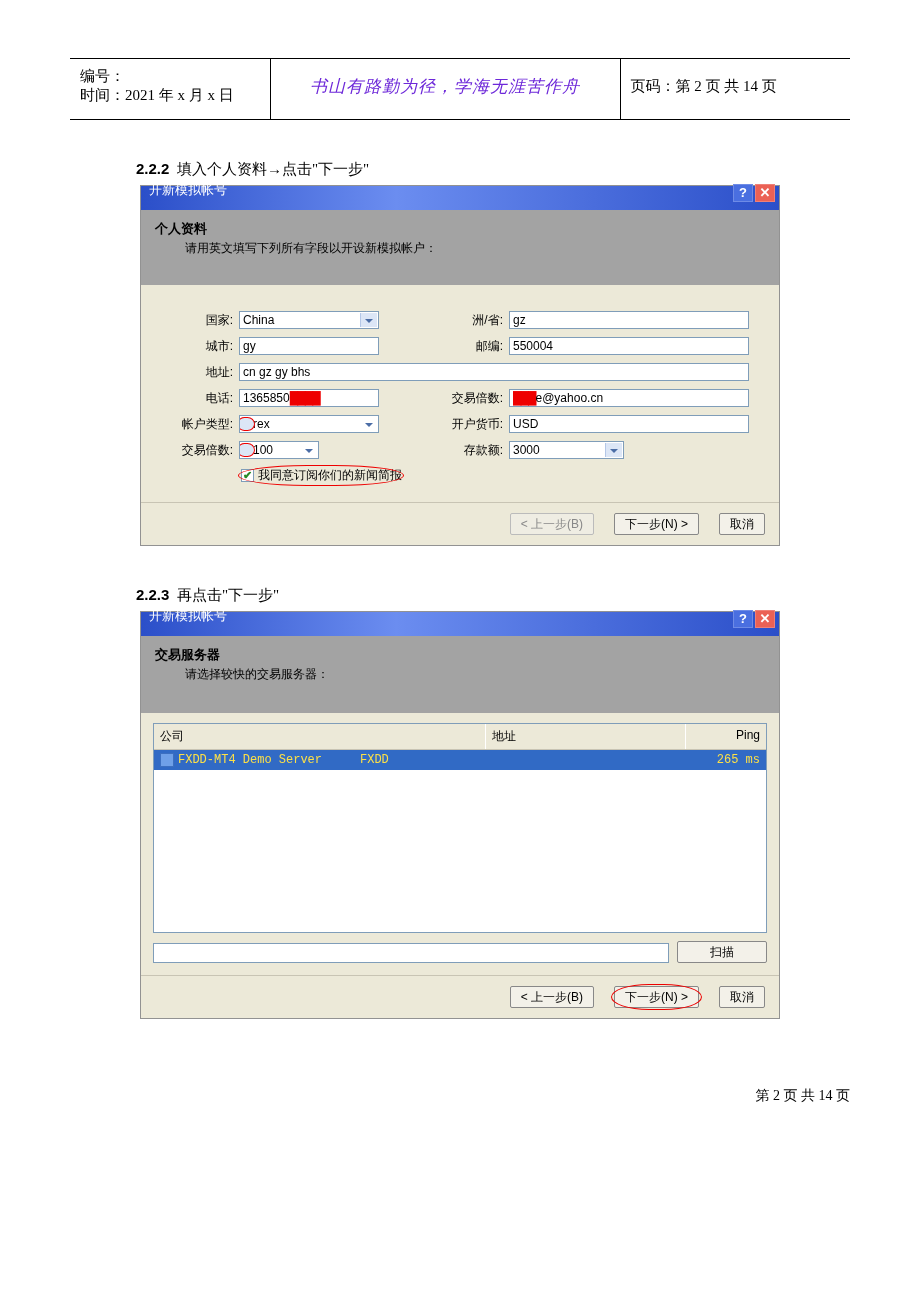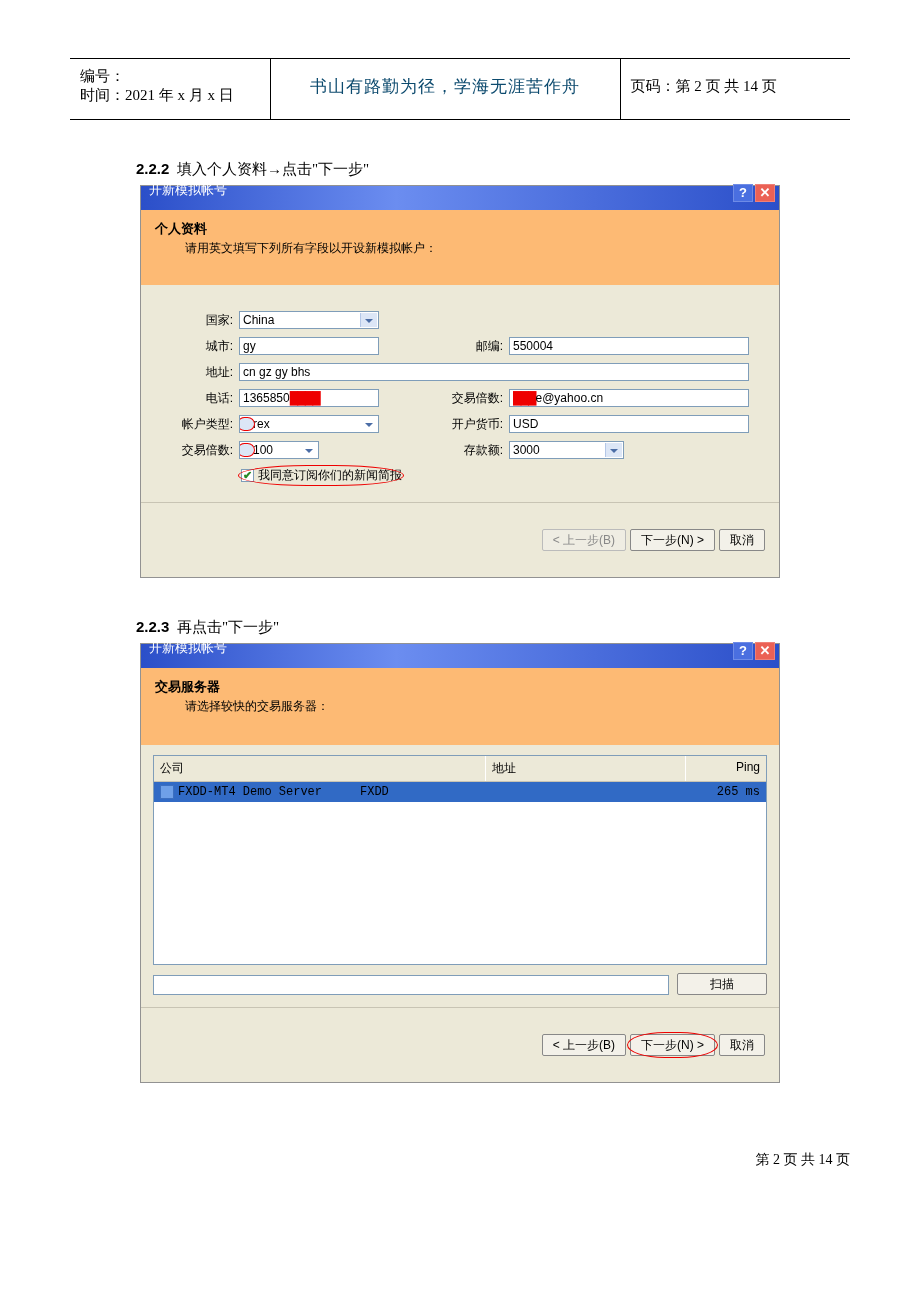--- a/index.html
+++ b/index.html
@@ -16,68 +16,68 @@
     border-collapse: collapse;
     width: 100%;
     margin-top: 58px;
     border-top: 1px solid #000;
     border-bottom: 1px solid #000;
     font-size: 15px;
   }
   .header-table td { padding: 8px 10px 14px 10px; vertical-align: top; }
   .header-table .c1 { width: 200px; border-right: 1px solid #000; }
   .header-table .c2 { width: 350px; text-align: center; border-right: 1px solid #000; vertical-align: middle; }
-  .header-table .c2 .motto { color: #0c4a6e; font-weight: 500; font-size: 17px; letter-spacing: 1px; }
+  .header-table .c2 .motto { color: #6d28d9; font-weight: 500; font-size: 17px; letter-spacing: 1px; font-style: italic; }
   .header-table .c3 { width: auto; vertical-align: middle; }
   .section-head { margin: 40px 0 6px 66px; font-size: 15px; }
   .section-head b { font-weight: bold; font-family: Arial, sans-serif; }
   
   .dlg-wrap { margin: 0 auto; width: 640px; border: 1px solid #929292; background:#ece9d8; font-family: "Tahoma","SimSun",Arial,sans-serif; font-size:12px;}
   .dlg-title {
     height: 24px; line-height: 24px; padding: 0 4px 8px 8px;
     background: linear-gradient(to right,#2b4fc9,#6b8df0 40%,#2b4fc9 100%);
     color:#fff; display:flex; align-items:flex-end; justify-content:space-between;
     font-size:13px;
   }
   .dlg-title .tbtns { display:flex; gap:2px; }
   .tb-btn { width:20px; height:18px; background:#eb6155; border:1px solid #fff3; color:#fff; display:flex;align-items:center;justify-content:center;font-weight:bold;font-family:Arial;font-size:13px; }
   .tb-help { background:#4a6fe0; }
-  .dlg-body { background:#fdba74; padding:10px 14px 20px 14px; }
+  .dlg-body { background:#a3a3a3; padding:10px 14px 20px 14px; }
   .sec-title { font-weight:bold; font-size:13px; margin-bottom:2px;}
   .sec-sub { margin:0 0 8px 30px; font-size:12px;}
   .form-area { background:#ece9d8; padding:26px 30px 18px 30px; }
   .form-row { display:flex; align-items:center; margin-bottom:8px; }
   .lbl { width:62px; text-align:right; margin-right:6px; font-size:12px;}
   .lbl2 { width:72px; text-align:right; margin-right:6px; font-size:12px;}
   .half { display:flex; align-items:center; }
   .half.left { width:260px; }
   .half.right { width:auto; flex:1; }
   .inp { height:18px; border:1px solid #7f9db9; background:#fff; font-size:12px; padding:0 3px; font-family:inherit; display:flex; align-items:center; overflow:hidden; white-space:nowrap;}
   .inp.full { flex:1; }
   .inp.combo { position:relative; padding-right:18px; }
   .inp.combo::after { content:""; position:absolute; right:1px; top:1px; width:16px; bottom:1px; background:#dce6f6; border-left:1px solid #b4c7e7;}
   .inp.combo::before { content:""; position:absolute; right:5px; top:7px; border-left:4px solid transparent; border-right:4px solid transparent; border-top:4px solid #4b6da6; z-index:2;}
   .red-smudge { color:#e00; font-weight:bold; letter-spacing:-1px; }
   .red-circle { position:relative; }
   .red-circle::after{ content:""; position:absolute; left:-3px; right:-2px; top:-2px; bottom:-2px; border:1.5px solid #e00; border-radius:50%/60%; pointer-events:none;}
   .chk-row { margin:8px 0 0 70px; display:flex; align-items:center;}
   .chk { width:13px; height:13px; border:1px solid #7f9db9; background:#fff; display:flex;align-items:center;justify-content:center; color:#2a8a2a; font-size:11px; font-weight:bold; margin-right:4px;}
-  .btn-bar { background:#ece9d8; border-top:1px solid #c8c4b4; padding:26px 14px; display:flex; justify-content:flex-end; gap:4px; align-items:center;}
+  .btn-bar { background:#ece9d8; border-top:1px solid #c8c4b4; padding:10px 14px; display:flex; justify-content:flex-end; gap:20px; align-items:center;}
   .btn { height:22px; padding:0 10px; border:1px solid #888; background:#f3f1e9; font-size:12px; font-family:inherit; display:flex;align-items:center; border-radius:2px;}
   .btn.disabled { color:#888; border-color:#bbb; background:#efede3;}
   .btn.circled { position:relative;}
   .btn.circled::after{ content:""; position:absolute; left:-4px; right:-4px; top:-3px; bottom:-3px; border:1.5px solid #e00; border-radius:50%/60%; pointer-events:none;}
   
   .srv-body { background:#ece9d8; padding:10px 12px 12px 12px; }
   .srv-sec-sub { margin:0 0 10px 30px; }
   .list-box { background:#fff; border:1px solid #7f9db9; height:210px; }
   .list-head { display:flex; background:#ece9d8; border-bottom:1px solid #c8c4b4; font-size:12px;}
   .list-head .col { padding:4px 6px; border-right:1px solid #fff;}
   .list-head .col:last-child{border-right:none;}
-  .list-row { display:flex; background:#316ac5; color:#000000; font-size:12px; font-family:"Courier New",monospace;}
+  .list-row { display:flex; background:#316ac5; color:#fde047; font-size:12px; font-family:"Courier New",monospace;}
   .list-row .col { padding:3px 6px; }
   .col.addr { width:200px; display:flex; align-items:center; gap:4px;}
   .col.comp { flex:1; }
   .col.ping { width:80px; text-align:right; }
   .srv-icon { width:14px; height:14px; background:#6fa0e8; border:1px solid #3c6fc0; display:inline-block;}
   .scan-row { display:flex; margin-top:8px; gap:8px; align-items:flex-end;}
   .scan-row .inp { flex:1; height:20px; }
   .footer { text-align:right; margin:68px 0 0 0; font-size:14px; font-family:"SimSun",serif; }
 </style>
 </head>
@@ -115,20 +115,26 @@
       <div class="sec-sub">请用英文填写下列所有字段以开设新模拟帐户：</div>
     </div>
     <div class="form-area">
       <div class="form-row">
         <span class="half left">
           <span class="lbl">国家:</span>
           <span class="inp combo" style="width:140px">
               <span>China</span>
             </span>
         </span>
+        <span class="half right">
+          <span class="lbl2">洲/省:</span>
+          <span class="inp full">
+              <span>gz</span>
+            </span>
+        </span>
       </div>
       <div class="form-row">
         <span class="half left">
           <span class="lbl">城市:</span>
           <span class="inp" style="width:140px">
               <span>gy</span>
             </span>
         </span>
         <span class="half right">
           <span class="lbl2">邮编:</span>

